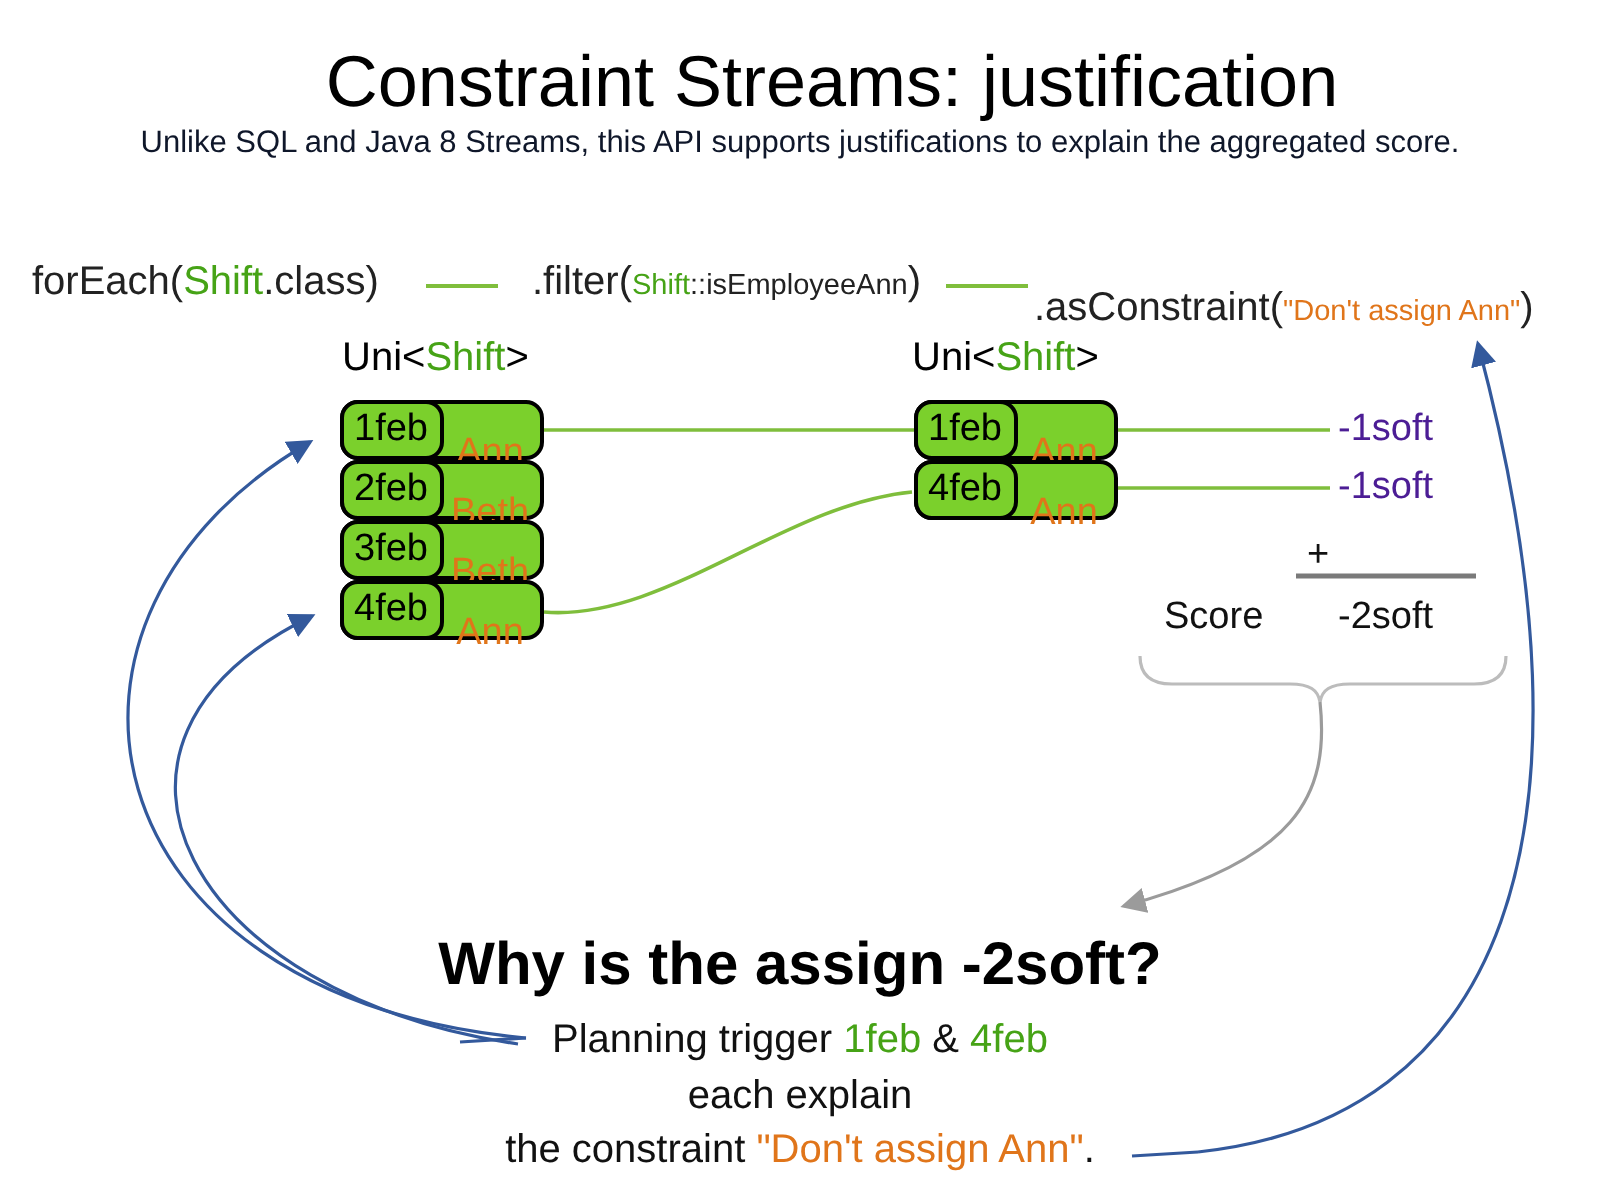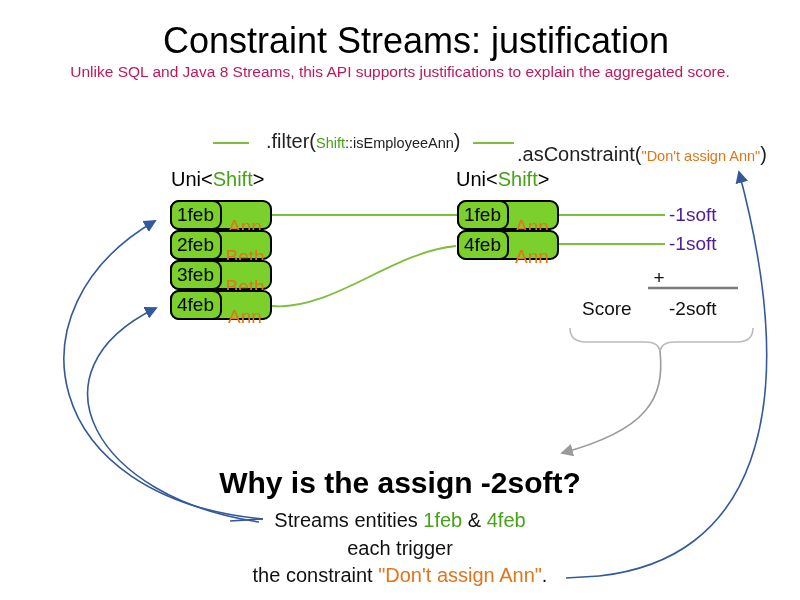--- a/index.html
+++ b/index.html
@@ -8,21 +8,21 @@
     --sum-line:#7a7a7a; --brace:#bcbcbc; --gray-arrow:#9b9b9b; --text:#1a1a1a;
   }
   html,body{margin:0;padding:0;background:#ffffff;}
   .stage{
     position:relative;width:800px;height:600px;background:#ffffff;overflow:hidden;
     font-family:"Liberation Sans",sans-serif;color:var(--text);
   }
   .abs{position:absolute;white-space:nowrap;}
   .center{left:0;width:800px;text-align:center;}
   .title{top:20px;font-size:36px;color:#000;margin-left:16px;}
-  .subtitle{top:63px;font-size:15.5px;color:#be185d;}
+  .subtitle{top:63px;font-size:15.5px;color:#0f172a;}
   .code{font-size:20px;color:#222;}
   .code .small{font-size:14.5px;}
   .green{color:var(--green-text);}
   .orange{color:var(--orange);}
   .type-label{font-size:20px;color:#000;}
   .shift-row{
     position:absolute;width:102px;height:30px;box-sizing:border-box;
     background:var(--box-fill);border:2.5px solid var(--box-border);border-radius:9px;
   }
   .date-cell{
@@ -82,20 +82,23 @@
 
     <path d="M263,519 C40,498 5,308 155,221" stroke-width="1.6" class="blue-stroke" marker-end="url(#arrow-blue)"></path>
     <path d="M259,522 C95,498 25,372 156,308" stroke-width="1.6" class="blue-stroke" marker-end="url(#arrow-blue)"></path>
 
     <path d="M599,576 C750,560 805,420 739,172" stroke-width="1.6" class="blue-stroke" marker-end="url(#arrow-blue)"></path>
   </svg>
 
   <div class="abs center title">Constraint Streams: justification</div>
   <div class="abs center subtitle">Unlike SQL and Java 8 Streams, this API supports justifications to explain the aggregated score.</div>
 
+  <div class="abs code" style="left:16px;top:130px">
+    <span>forEach(</span><span class="green">Shift</span><span>.class)</span>
+  </div>
   <div class="abs code" style="left:266px;top:130px">
     <span>.filter(</span><span class="small green">Shift</span><span class="small">::isEmployeeAnn</span><span>)</span>
   </div>
   <div class="abs code" style="left:517px;top:143px">
     <span>.asConstraint(</span><span class="small orange">"Don't assign Ann"</span><span>)</span>
   </div>
 
   <div class="abs type-label" style="left:171px;top:168px">
     <span>Uni&lt;</span><span class="green">Shift</span><span>&gt;</span>
   </div>
@@ -130,20 +133,20 @@
   </div>
 
   <div class="abs penalty" style="left:669px;top:204px">-1soft</div>
   <div class="abs penalty" style="left:669px;top:233px">-1soft</div>
   <div class="abs sumtxt" style="left:648px;top:267px;width:22px;text-align:center">+</div>
   <div class="abs sumtxt" style="left:582px;top:298px">Score</div>
   <div class="abs sumtxt" style="left:669px;top:298px">-2soft</div>
 
   <div class="abs center why">Why is the assign -2soft?</div>
   <div class="abs center expl" style="top:509px">
-    <span>Streams entities </span><span class="green">1feb</span><span> &amp; </span><span class="green">4feb</span>
+    <span>Planning trigger </span><span class="green">1feb</span><span> &amp; </span><span class="green">4feb</span>
   </div>
-  <div class="abs center expl" style="top:537px">each trigger</div>
+  <div class="abs center expl" style="top:537px">each explain</div>
   <div class="abs center expl" style="top:564px">
     <span>the constraint </span><span class="orange">"Don't assign Ann"</span><span>.</span>
   </div>
 
 </div>
 
 </body></html>

